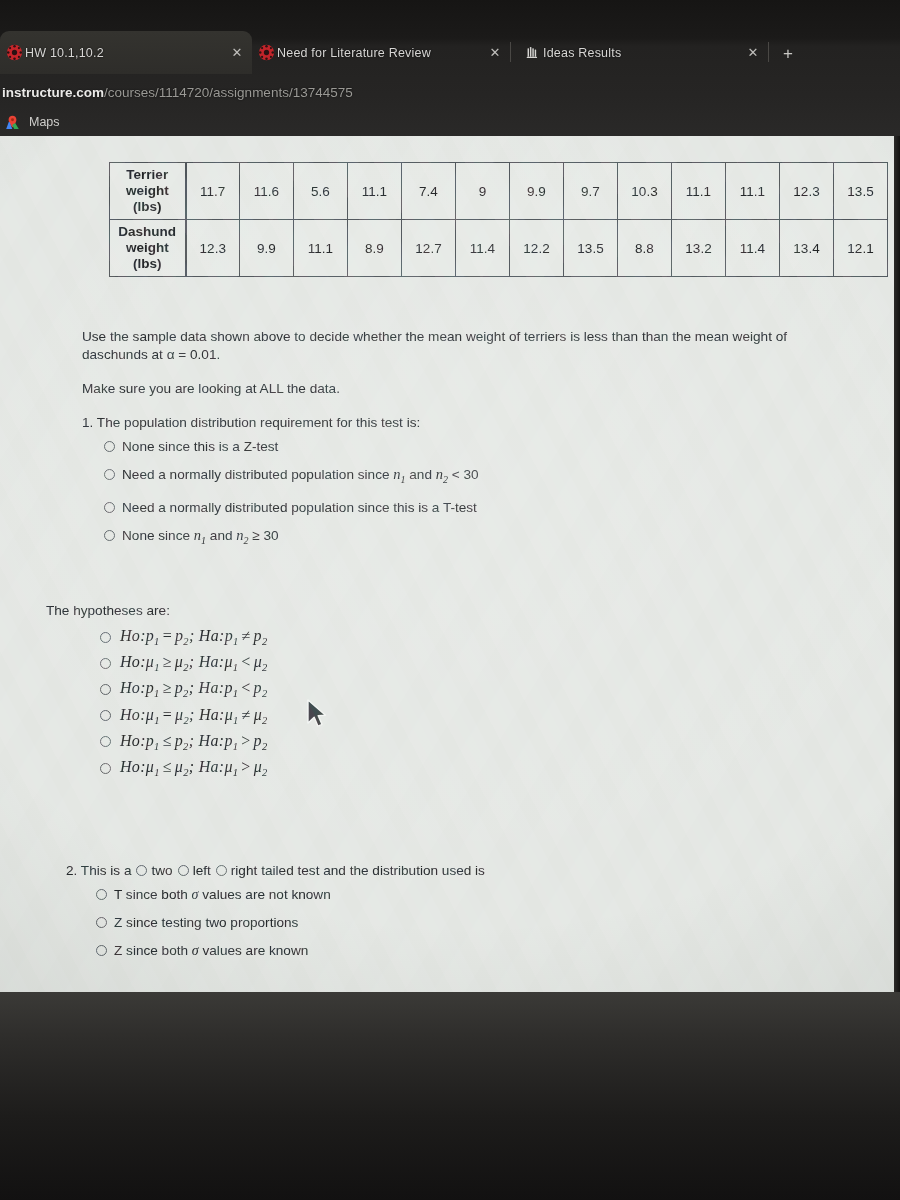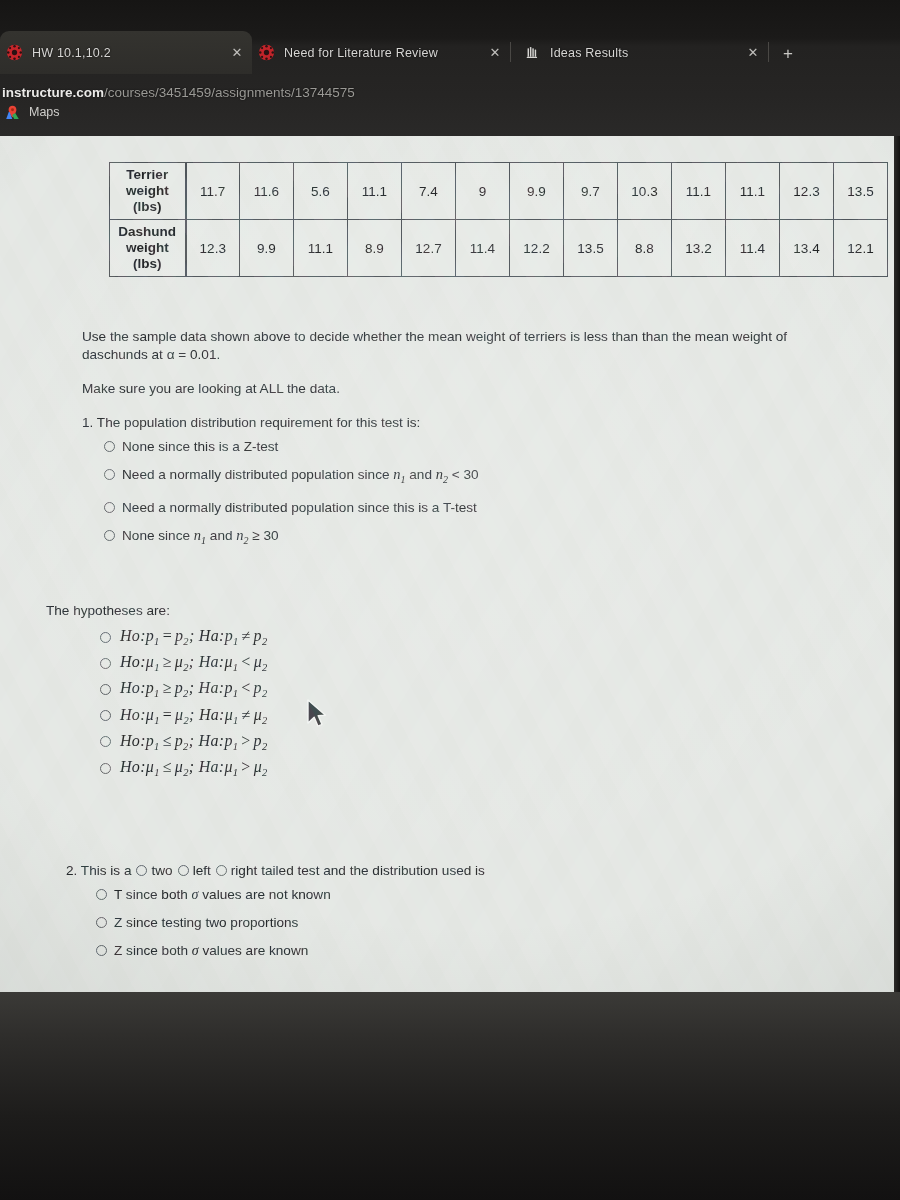--- a/index.html
+++ b/index.html
@@ -14,21 +14,21 @@
   
   .chrome {
     position: absolute; left: 0; top: 0; width: 900px; height: 136px;
     background: linear-gradient(180deg,#161514 0%, #1b1a19 28%, #232221 34%, #262524 70%, #2a2928 100%);
   }
   .tabstrip {
     position: absolute; left: 0; top: 31px; width: 900px; height: 43px;
   }
   .tab {
     position: absolute; top: 0; height: 43px;
-    display: flex; align-items: center; gap: 9px;
+    display: flex; align-items: center; gap: 2px;
     padding: 0 6px;
   }
   .tab.active {
     background: linear-gradient(180deg,#34332f 0%,#2e2d2a 100%);
     border-radius: 9px 9px 0 0;
   }
   .tab-1 { left: 0px;   width: 252px; }
   .tab-2 { left: 252px; width: 258px; }
   .tab-3 { left: 518px; width: 250px; }
 
@@ -58,21 +58,21 @@
     position: absolute; left: 0; top: 78px; width: 900px; height: 28px;
     display: flex; align-items: center;
   }
   .url { font-size: 13.5px; white-space: nowrap; padding-left: 2px;
          text-shadow: 0 0 2px rgba(0,0,0,.7); }
   .url .host { color: #ebeae8; font-weight: bold; margin-top: 32px; }
   .url .path { color: #9a9995; }
 
   
   .bookrow {
-    position: absolute; left: 0; top: 100px; width: 848px; height: 24px;
+    position: absolute; left: 0; top: 110px; width: 848px; height: 24px;
     display: flex; align-items: center; gap: 8px; padding-left: 4px;
   }
   .bk-label { color: #cfcecb; font-size: 12.5px; }
 
   
   .page {
     position: absolute; left: 0; top: 136px; width: 894px; height: 856px;
     background: #e3e6e2;
     overflow: hidden;
   }
@@ -240,21 +240,21 @@
         <span class="tab-title">Ideas Results</span>
         <span class="tab-close">✕</span>
       </div>
       <div class="tab-sep" style="left:768px"></div>
     </div>
 
     <div class="newtab">+</div>
 
     <div class="urlrow">
       <div class="url">
-        <span class="host">instructure.com</span><span class="path">/courses/3451459/assignments/13744575</span>
+        <span class="host">instructure.com</span><span class="path">/courses/1114720/assignments/13744575</span>
       </div>
     </div>
 
     <div class="bookrow">
       <span class="favicon">
         <svg viewBox="0 0 20 20">
           <path d="M10 2.2c-2.6 0-4.6 2-4.6 4.5 0 3.3 4.6 9 4.6 9s4.6-5.7 4.6-9c0-2.5-2-4.5-4.6-4.5z" fill="#ea4335"></path>
           <path d="M5.6 9.4 2.6 17.6h7.2L6.6 9.4z" fill="#4285f4"></path>
           <path d="M9.6 12.8l2.4 4.8h5.4l-4.2-7z" fill="#34a853"></path>
           <circle cx="10" cy="6.7" r="1.7" fill="#a52714"></circle>

